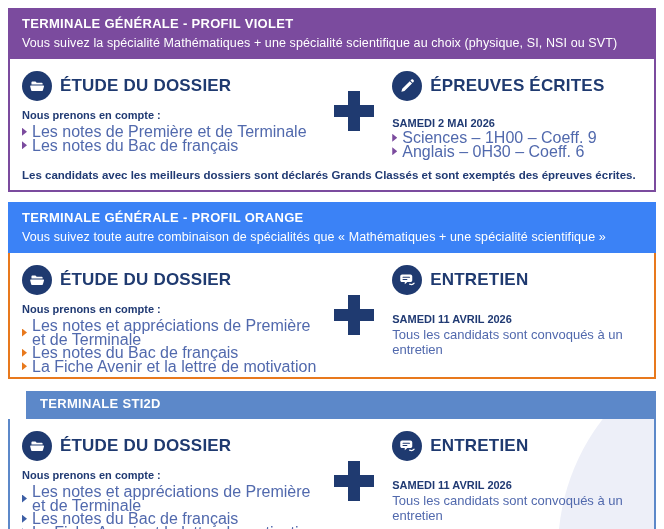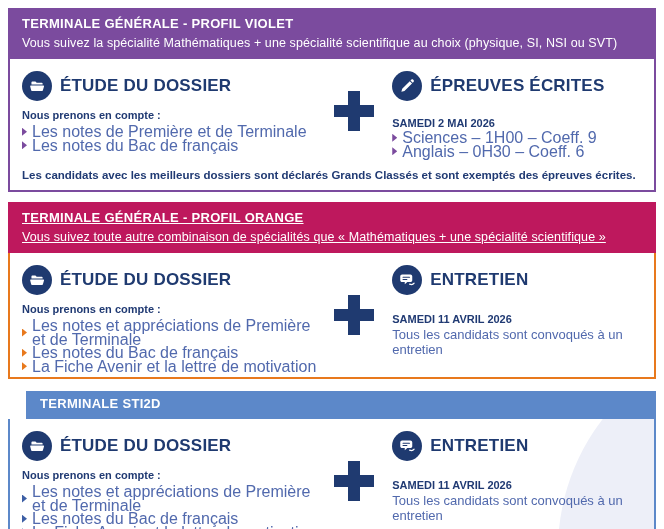--- a/index.html
+++ b/index.html
@@ -11,21 +11,21 @@
     overflow: hidden;
   }
   .page { padding: 8px 8px 0 8px; }
 
   .card { margin-bottom: 10px; }
   .card-header { color: #fff; padding: 8px 14px 9px 14px; }
   .card-title { font-size: 13px; font-weight: 700; letter-spacing: .3px; }
   .card-subtitle { font-size: 12.5px; margin-top: 5px; letter-spacing: .1px; }
 
   .violet .card-header { background: #7B4B9E; }
-  .orange .card-header { background: #be185d; text-decoration: underline; }
+  .orange .card-header { background: #3b82f6; }
   .blue   .card-header { background: #5C88C9; padding: 5px 14px 8px 14px; margin-left: 18px; }
 
   .card-content { background: #fff; border: 2px solid; border-top: none; position: relative; overflow: hidden; }
   .violet .card-content { border-color: #7B4B9E; }
   .orange .card-content { border-color: #E8791D; }
   .blue   .card-content { border-color: #5C88C9; }
 
   .cols { display: flex; align-items: stretch; position: relative; z-index: 1; }
   .col-left  { flex: 1.08; padding: 8px 0 4px 12px; }
   .col-right { flex: 0.92; padding: 8px 6px 4px 6px; }

